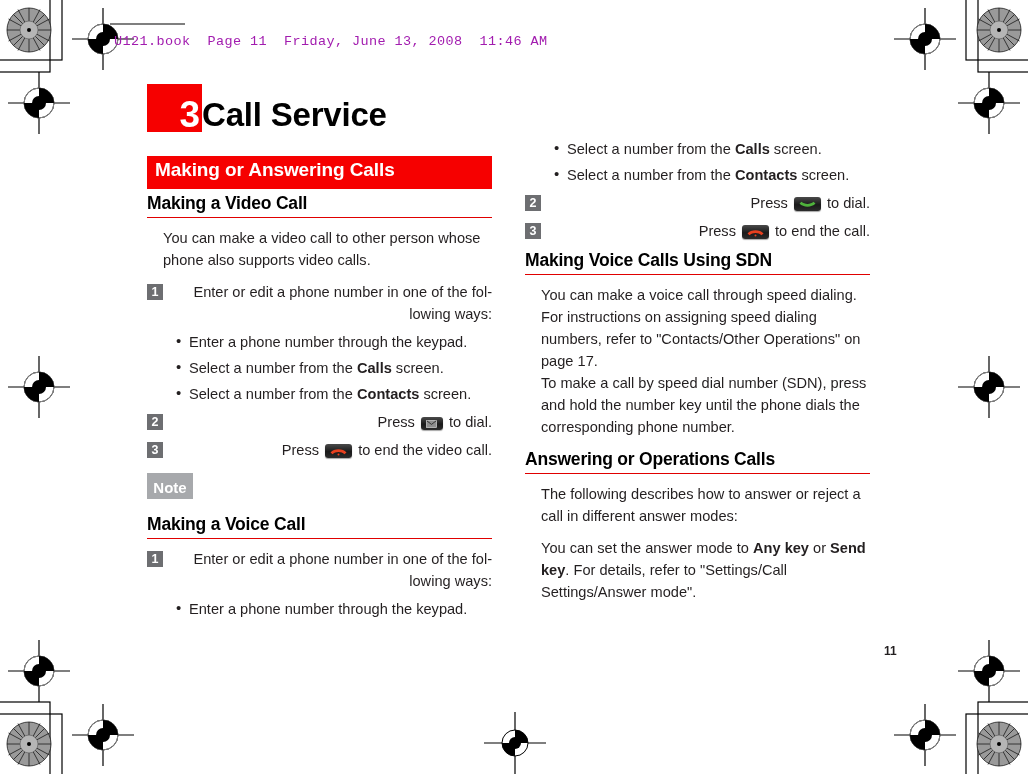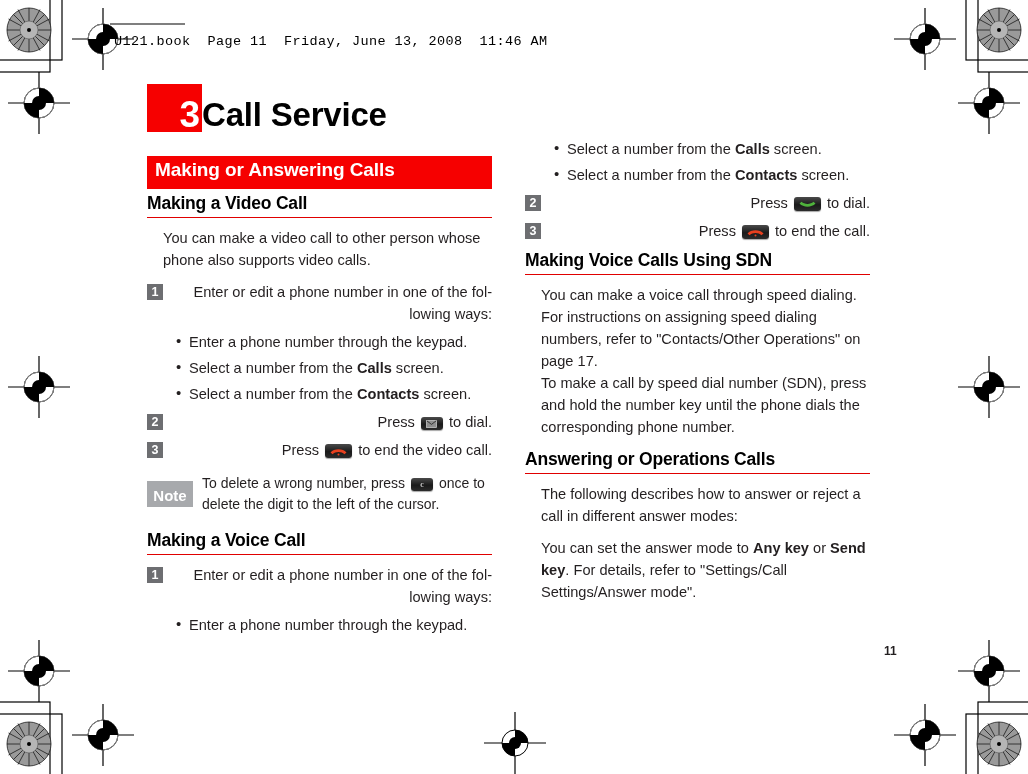--- a/index.html
+++ b/index.html
@@ -20,21 +20,21 @@
   .mark-svg { position: absolute; }
 
   
   .file-header {
     position: absolute;
     left: 114px;
     top: 34px;
     font-family: "Liberation Mono", monospace;
     font-size: 13.5px;
     letter-spacing: 0.4px;
-    color: #000000;
+    color: #a21caf;
     white-space: pre;
   }
 
   
   .chapter {
     position: absolute;
     left: 147px;
     top: 84px;
     display: flex;
     align-items: flex-end;
@@ -427,25 +427,20 @@
             <svg width="19" height="11" viewBox="0 0 19 11">
               <path d="M1.5 6.4 C5 2.2, 14 2.2, 17.5 6.4 L15.4 8.2 C12.6 5.4, 6.4 5.4, 3.6 8.2 Z" fill="#e8401f"></path>
               <circle cx="9.5" cy="8.6" r="1" fill="#e8401f"></circle>
             </svg>
           </span></span><span> to end the video call.</span>
     </span>
   </div>
 
   <div class="note">
     <div class="note-tag">Note</div>
-    <div class="note-body">
-      <span>To delete a wrong number, press </span><span class="key"><span class="key-glyph">
-            <span class="key-letter">c</span>
-          </span></span><span> once to delete the digit to the left of the cursor.</span>
-    </div>
   </div>
 
   <div class="h2">Making a Voice Call</div>
   <hr class="h2-rule">
 
   <div class="step">
     <span class="step-num">1</span>
     <span class="step-text">Enter or edit a phone number in one of the fol-lowing ways:</span>
   </div>
 

